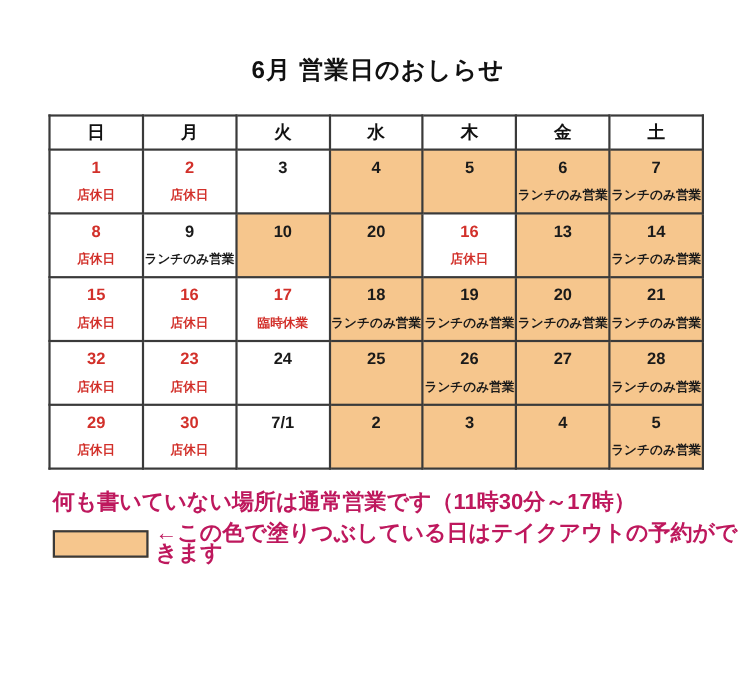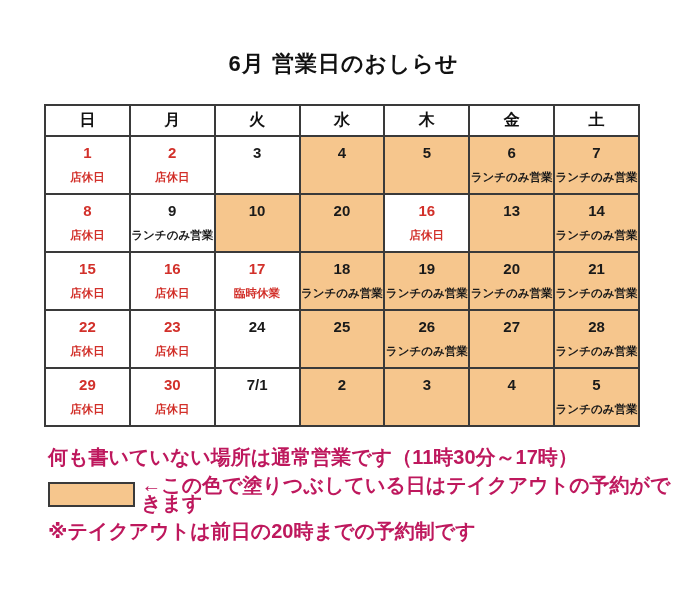--- a/index.html
+++ b/index.html
@@ -188,21 +188,21 @@
             <span class="date">20</span>
             <span class="label">ランチのみ営業</span>
           </td>
           <td class="hl">
             <span class="date">21</span>
             <span class="label">ランチのみ営業</span>
           </td>
         </tr>
         <tr>
           <td class="closed">
-            <span class="date">22</span>
+            <span class="date">32</span>
             <span class="label">店休日</span>
           </td>
           <td class="closed">
             <span class="date">23</span>
             <span class="label">店休日</span>
           </td>
           <td>
             <span class="date">24</span>
             <span class="label"></span>
           </td>
@@ -255,16 +255,15 @@
         </tr>
       </tbody>
   </table>
 
   <div class="notes">
     <p>何も書いていない場所は通常営業です（11時30分～17時）</p>
     <p class="legend-row">
       <span class="swatch"></span>
       <span>←この色で塗りつぶしている日はテイクアウトの予約ができます</span>
     </p>
-    <p>※テイクアウトは前日の20時までの予約制です</p>
   </div>
 
 </div>
 
 </body></html>

